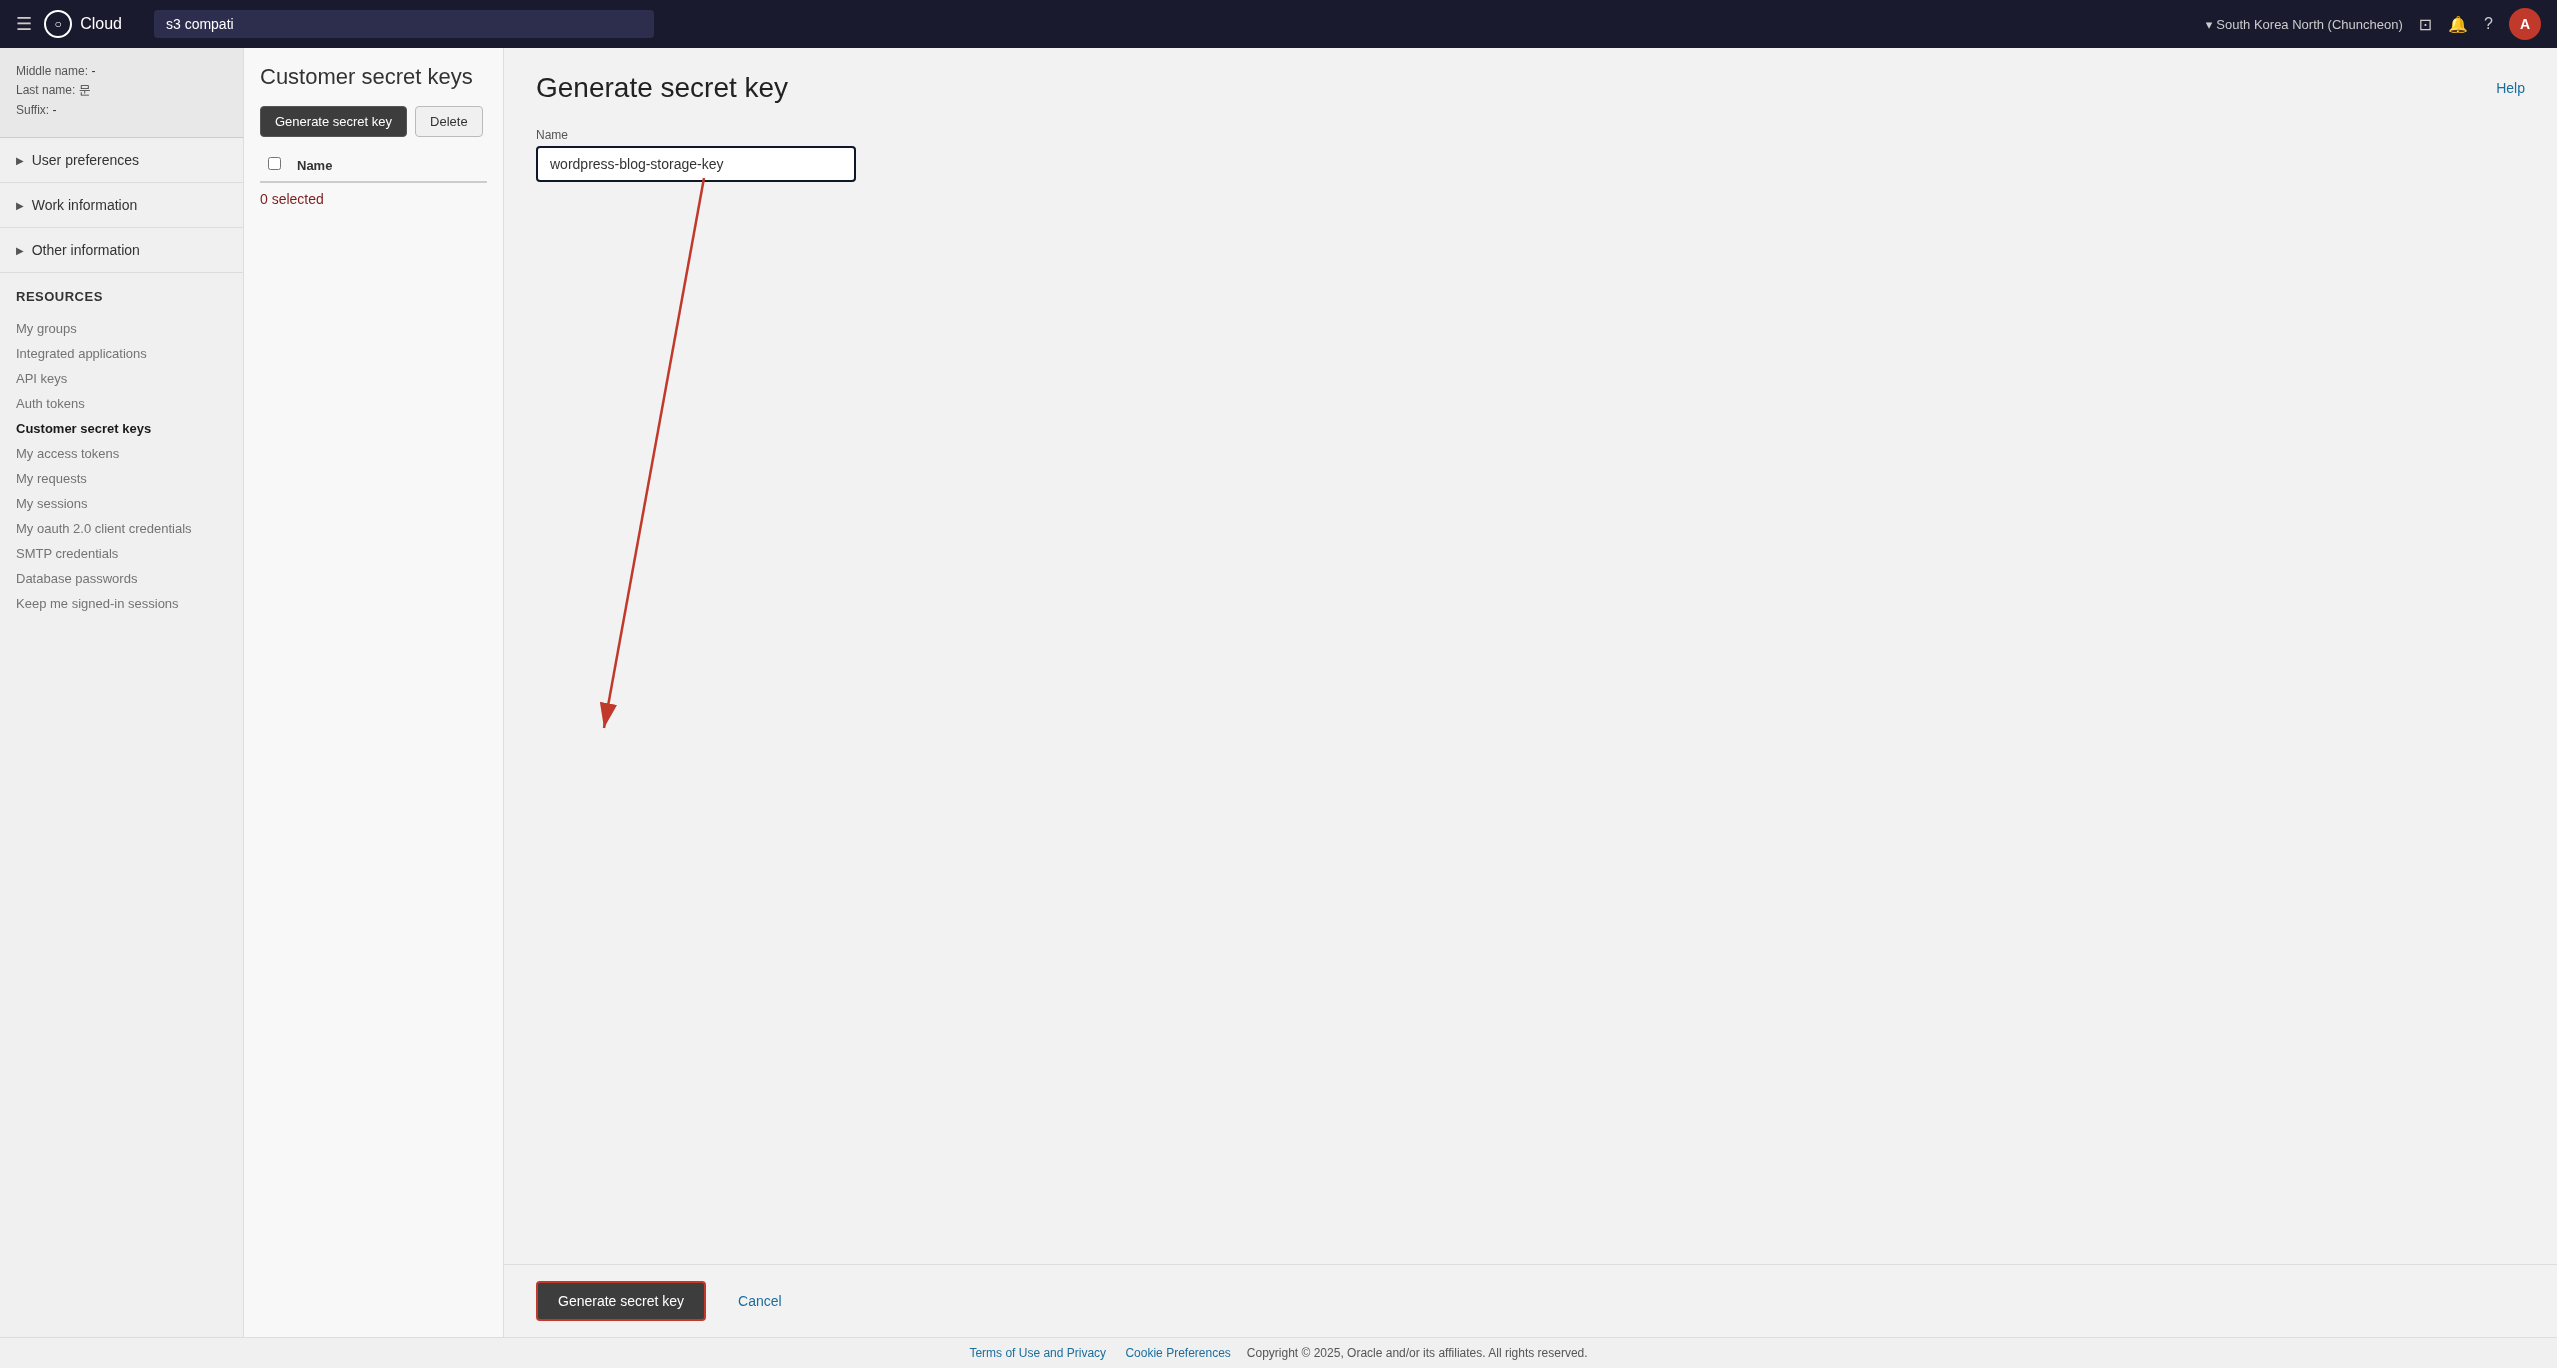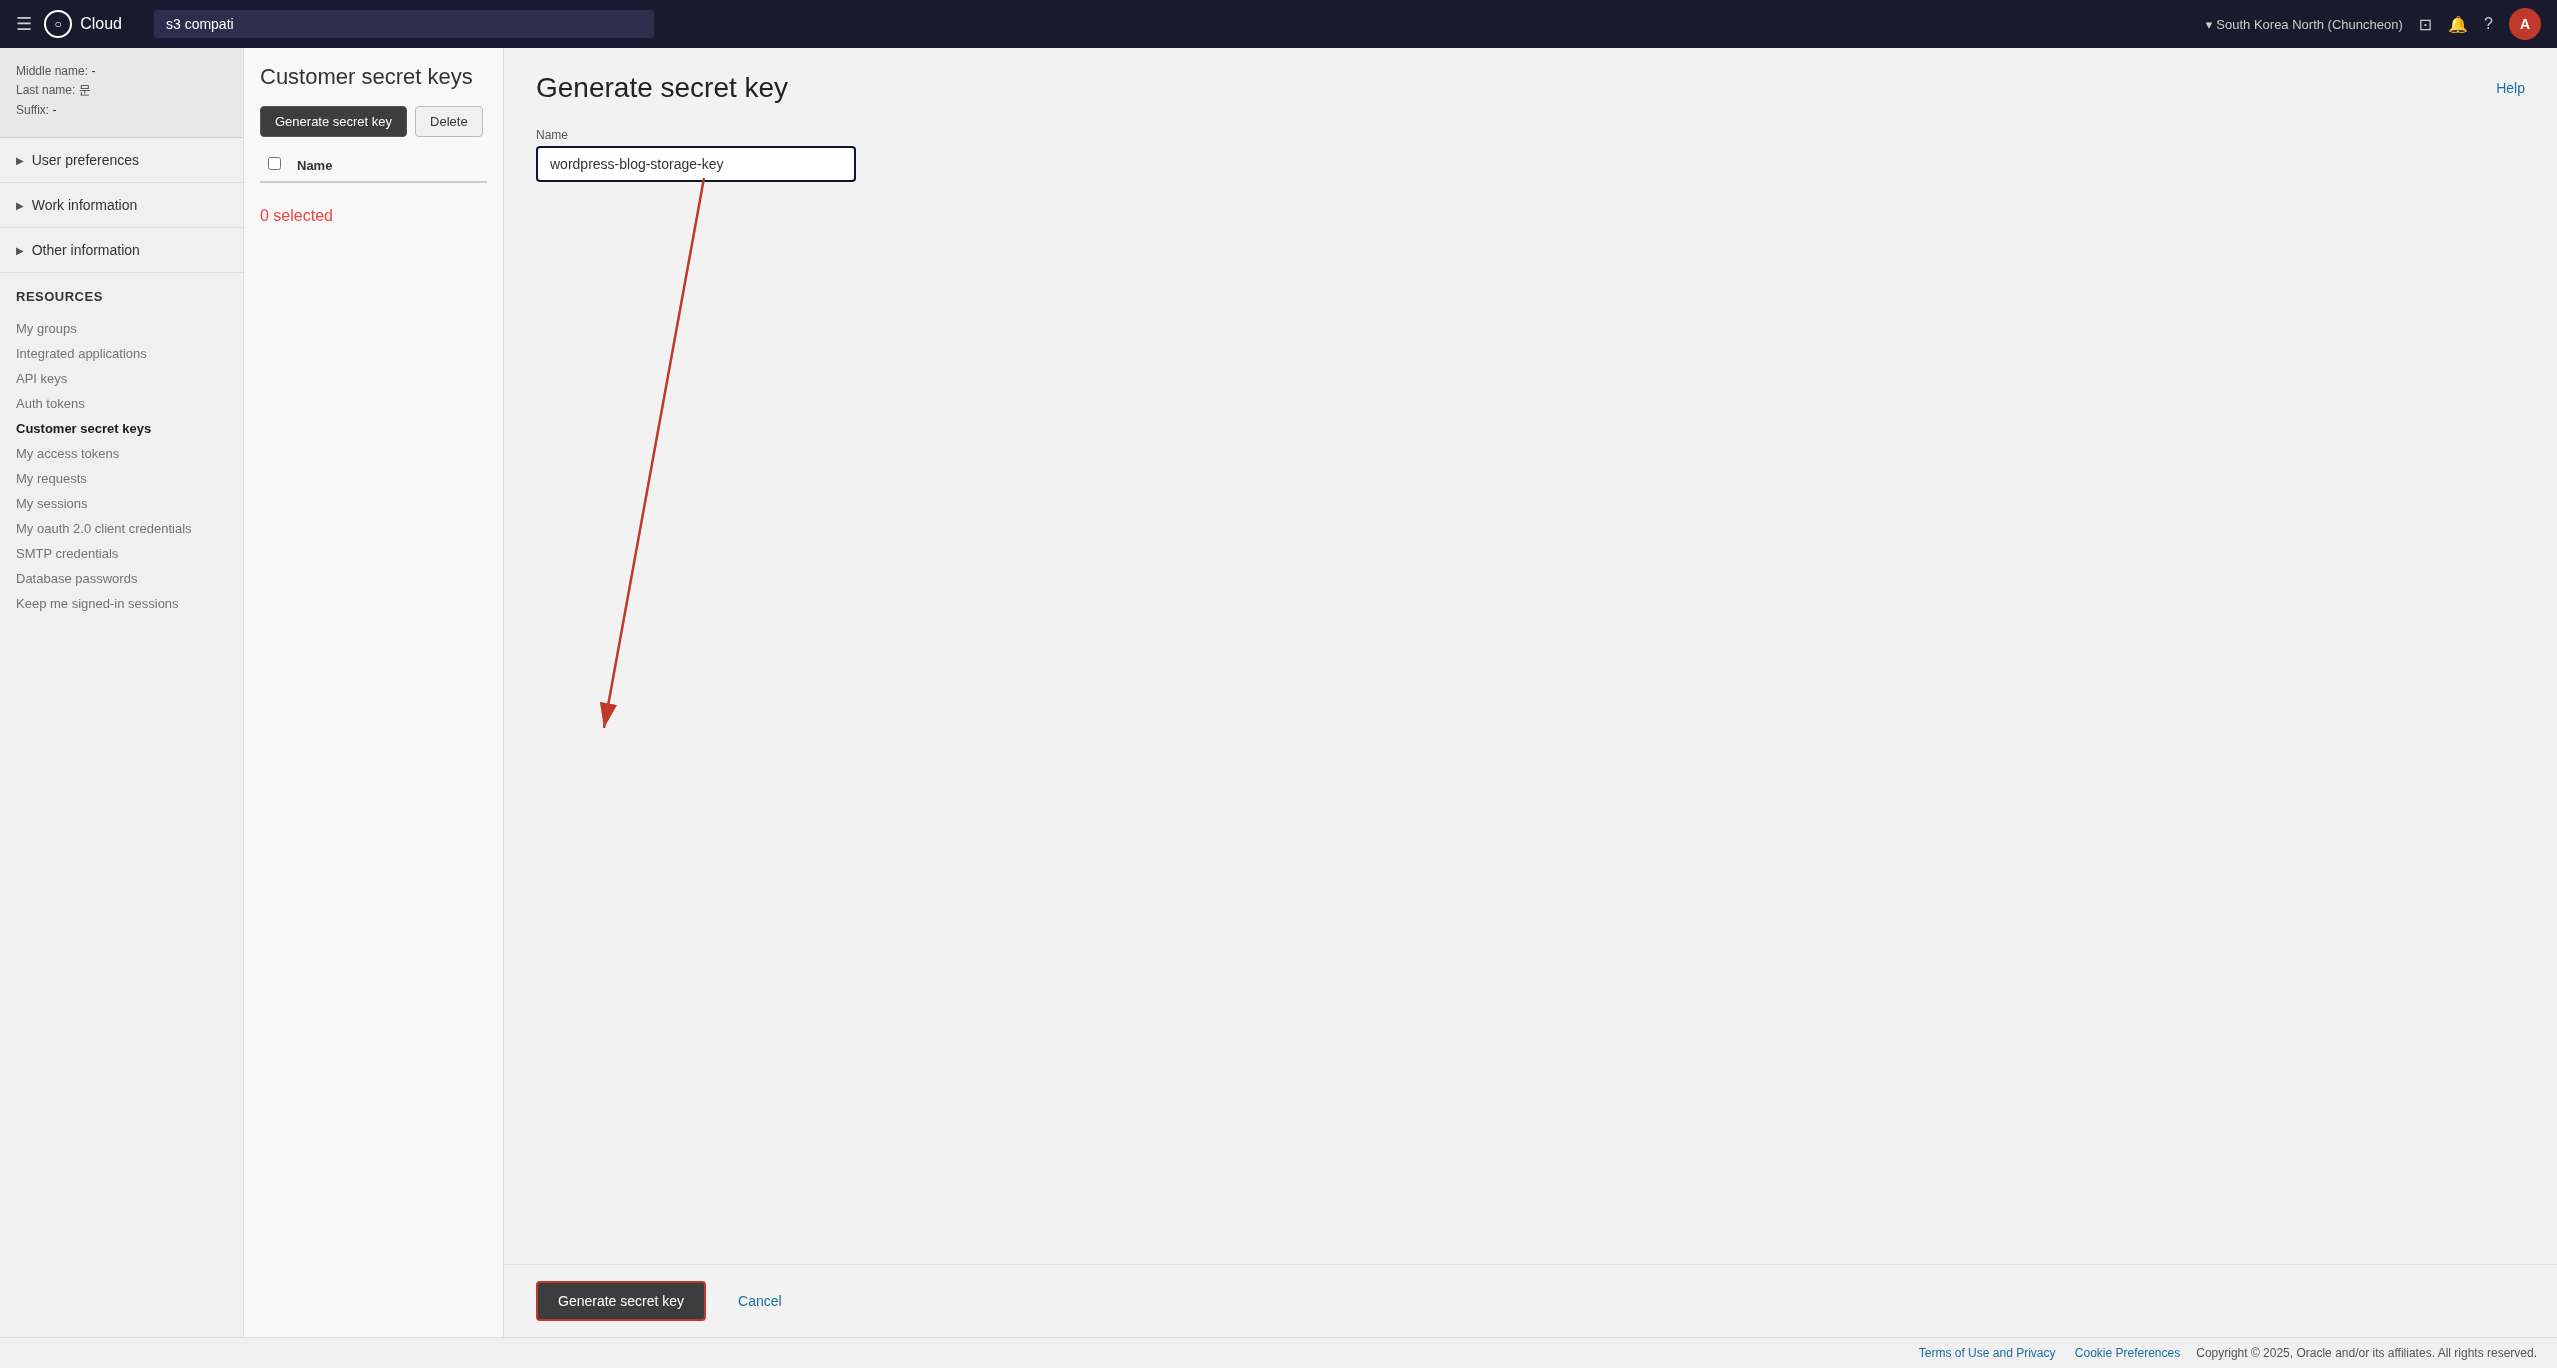--- a/index.html
+++ b/index.html
@@ -116,21 +116,21 @@
       padding: 7px 14px; background: #f0f0f0; color: #333; border: 1px solid #bbb;
       border-radius: 4px; cursor: pointer; font-size: 13px; text-align: right;
     }
     .middle-table {
       width: 100%; border-collapse: collapse;
     }
     .middle-table th {
       text-align: left; padding: 8px; border-bottom: 2px solid #ccc; font-size: 13px; color: #333;
     }
     .middle-table-footer {
-      padding: 24px 0; font-size: 16px; color: #ef4444;
+      padding: 8px 0; font-size: 14px; color: #7f1d1d;
     }
     .table-checkbox { cursor: pointer; }
 
     
     .right-panel {
       flex: 1;
       background: #f2f2f2;
       overflow-y: auto;
       position: relative;
     }
@@ -172,21 +172,21 @@
     }
     .btn-cancel {
       background: none; border: none; color: #1a6e9e; font-size: 14px; cursor: pointer; margin-left: 16px;
     }
 
     
     .page-footer {
       background: #f0f0f0;
       border-top: 1px solid #ddd;
       padding: 8px 20px;
-      display: flex; justify-content: flex-end;
+      display: flex; justify-content: center;
       font-size: 12px; color: #555;
       flex-shrink: 0;
     }
     .page-footer a { color: #1a6e9e; text-decoration: none; margin-right: 16px; }
 
     
     .arrow-svg {
       position: absolute;
       top: 0; left: 0;
       width: 100%; height: 100%;

